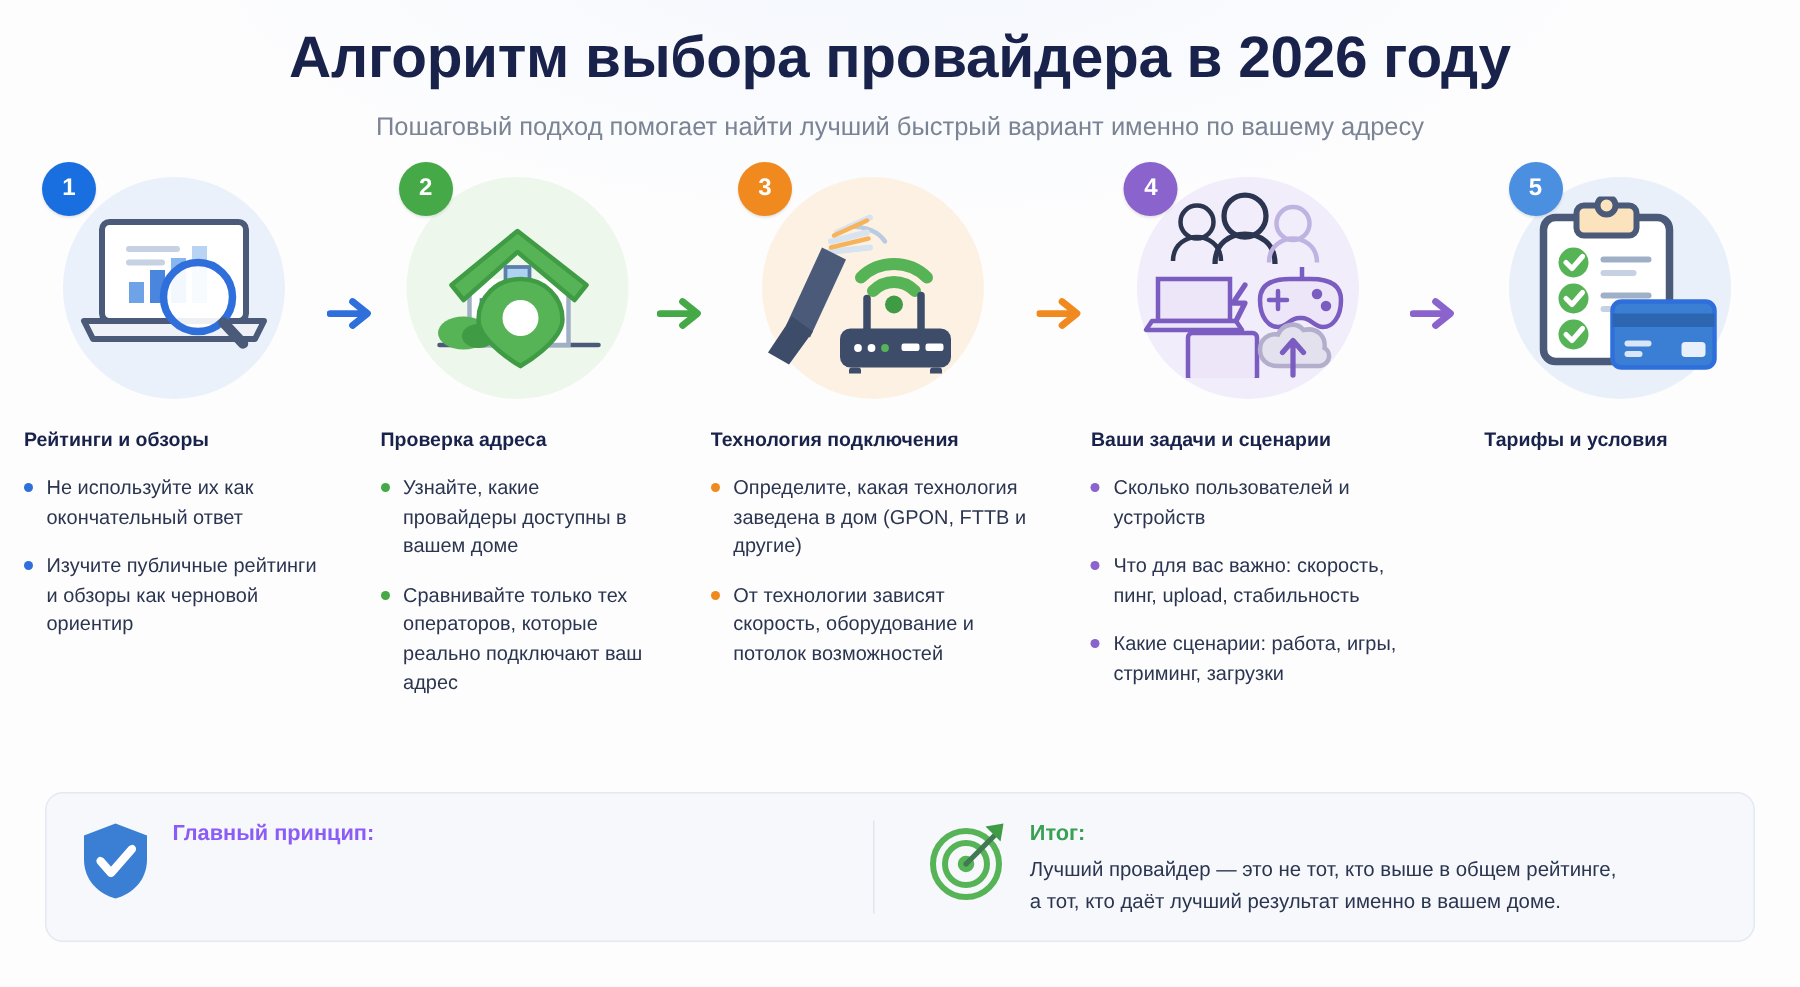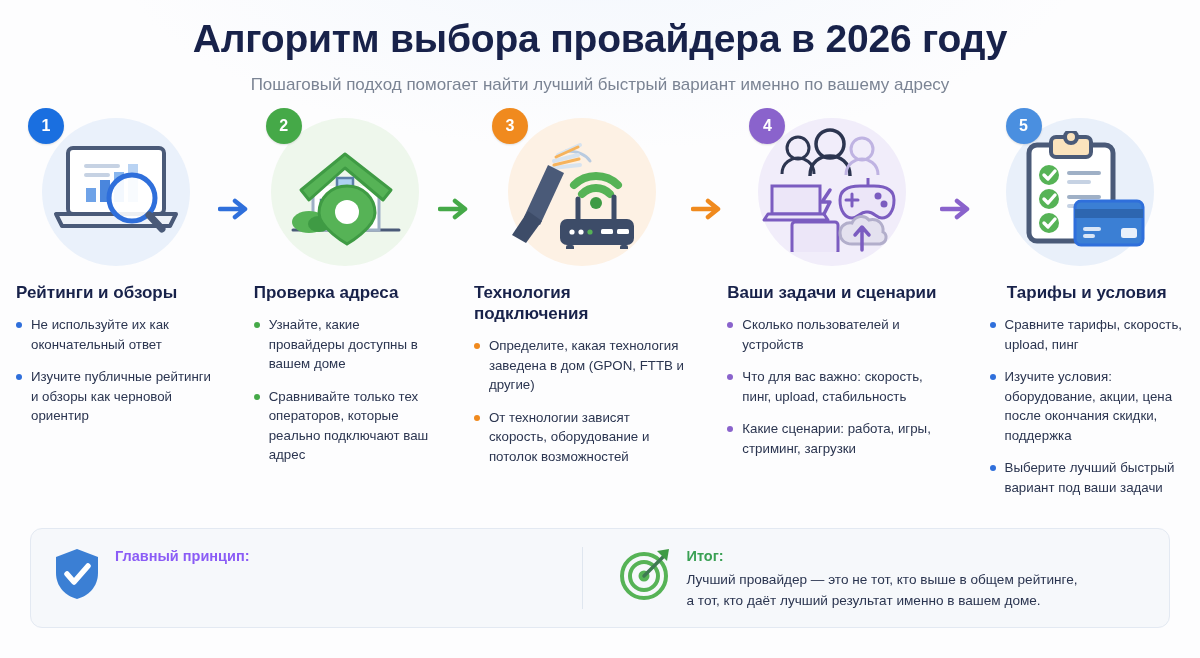--- a/index.html
+++ b/index.html
@@ -80,25 +80,25 @@
     z-index:3;
     box-shadow:0 1px 2px rgba(0,0,0,0.12);
   }
   .step.s1 .badge{left:12px;}
   .step.s2 .badge{left:12px;}
   .step.s3 .badge{left:18px;}
   .step.s4 .badge{left:22px;}
   .step.s5 .badge{left:30px;}
 
   .col-title{
-    font-size:17px;font-weight:bold;color:#18224a;
+    font-size:13px;font-weight:bold;color:#18224a;
     margin:10px 0 12px 0;line-height:21px;
   }
   .step.s1 .col-title,.step.s2 .col-title,.step.s3 .col-title,.step.s4 .col-title{text-align:left;}
-  .step.s5 .col-title{text-align:center;padding-left:14px;}
+  .step.s5 .col-title{text-align:left;padding-left:14px;}
 
   ul.points{list-style:none;margin:0;padding:0;}
   ul.points li{
     position:relative;
     padding-left:15px;
     margin-bottom:13px;
     font-size:13.3px;
     line-height:19.5px;
     color:#2b3550;
   }
@@ -317,25 +317,20 @@
             <rect x="54" y="73" width="24" height="4" rx="2" fill="#c6d2e3"></rect>
             <rect x="62" y="70" width="68" height="44" rx="6" fill="#3b7fd4" stroke="#2f6fdb" stroke-width="3"></rect>
             <rect x="62" y="78" width="68" height="9" fill="#2d66b0"></rect>
             <rect x="70" y="96" width="18" height="4" rx="2" fill="#d9e6f7"></rect>
             <rect x="70" y="103" width="12" height="4" rx="2" fill="#d9e6f7"></rect>
             <rect x="108" y="97" width="16" height="10" rx="2.5" fill="#e8f0fb"></rect>
           </svg>
         </div>
       </div>
       <div class="col-title">Тарифы и условия</div>
-      <ul class="points">
-        <li>Сравните тарифы, скорость, upload, пинг</li>
-        <li>Изучите условия: оборудование, акции, цена после окончания скидки, поддержка</li>
-        <li>Выберите лучший быстрый вариант под ваши задачи</li>
-      </ul>
     </div>
 
   </div>
 
   <div class="bottom">
 
     <div class="bcell">
       <div class="bicon">
         <svg width="48" height="54" viewBox="0 0 48 54">
           <path d="M24 2 L45 10 V26 C45 40 35 49 24 52 C13 49 3 40 3 26 V10 Z" fill="#3b7fd4"></path>

